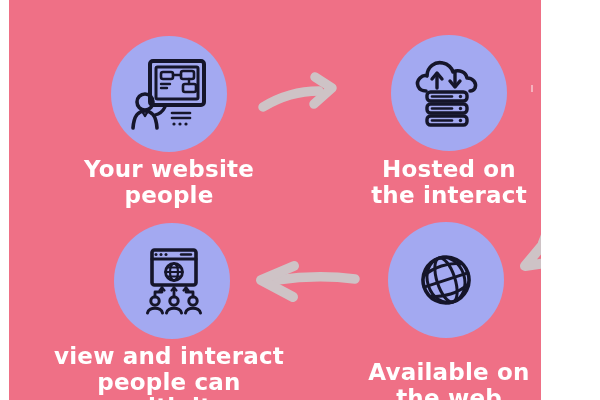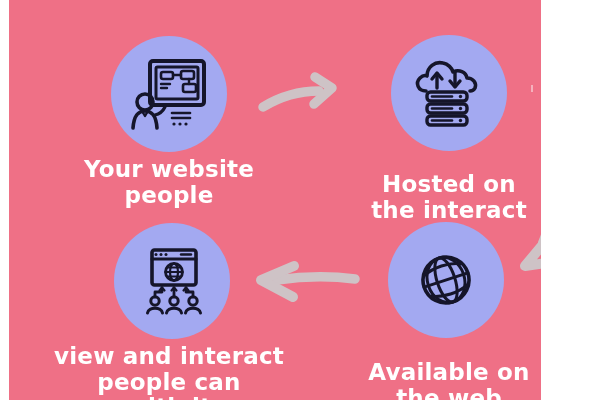--- a/index.html
+++ b/index.html
@@ -36,21 +36,21 @@
     font-weight: bold;
     font-size: 23px;
     line-height: 25.5px;
     letter-spacing: 0.2px;
   }
   .pos-tl-circle { left: 102px; top: 36px; }
   .pos-tr-circle { left: 382px; top: 35px; }
   .pos-br-circle { left: 379px; top: 222px; }
   .pos-bl-circle { left: 105px; top: 223px; }
   .pos-tl-label { left: 30px;  top: 157px; }
-  .pos-tr-label { left: 310px; top: 172px; }
+  .pos-tr-label { left: 310px; top: 157px; }
   .pos-br-label { left: 310px; top: 360px; }
   .pos-bl-label { left: 30px;  top: 344px; }
   .icon-stroke {
     stroke: #15152a;
     fill: none;
     stroke-linecap: round;
     stroke-linejoin: round;
   }
   .icon-fill { fill: #15152a; stroke: none; }
   .arrow-stroke {

